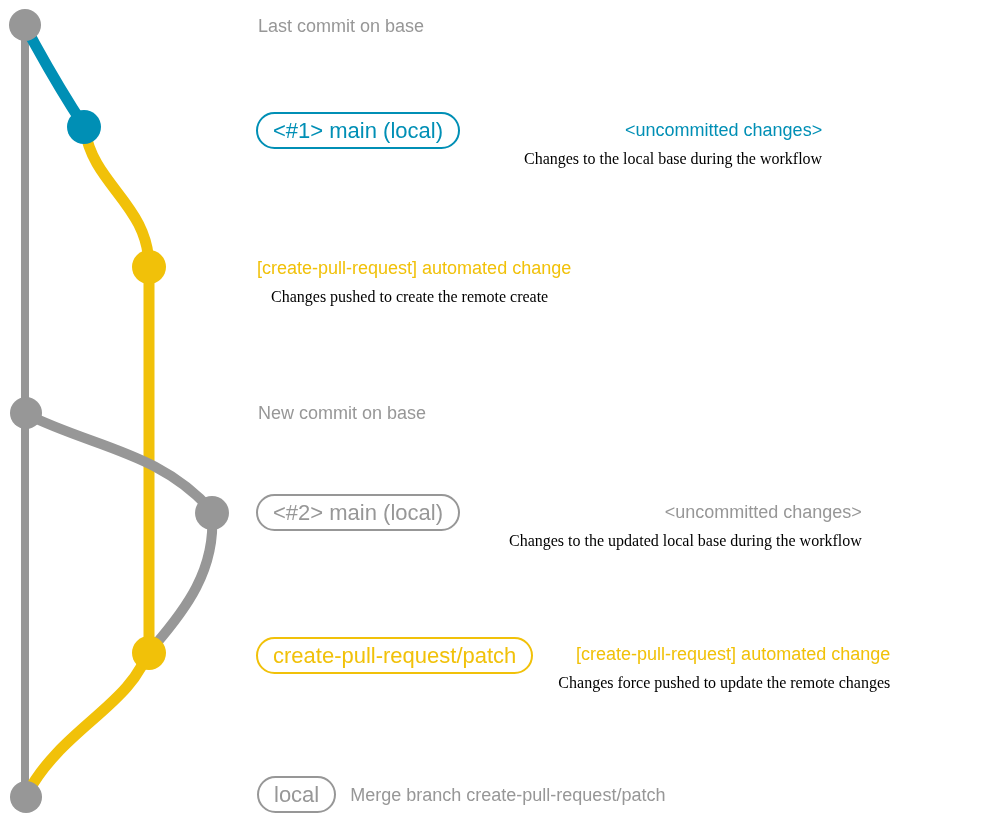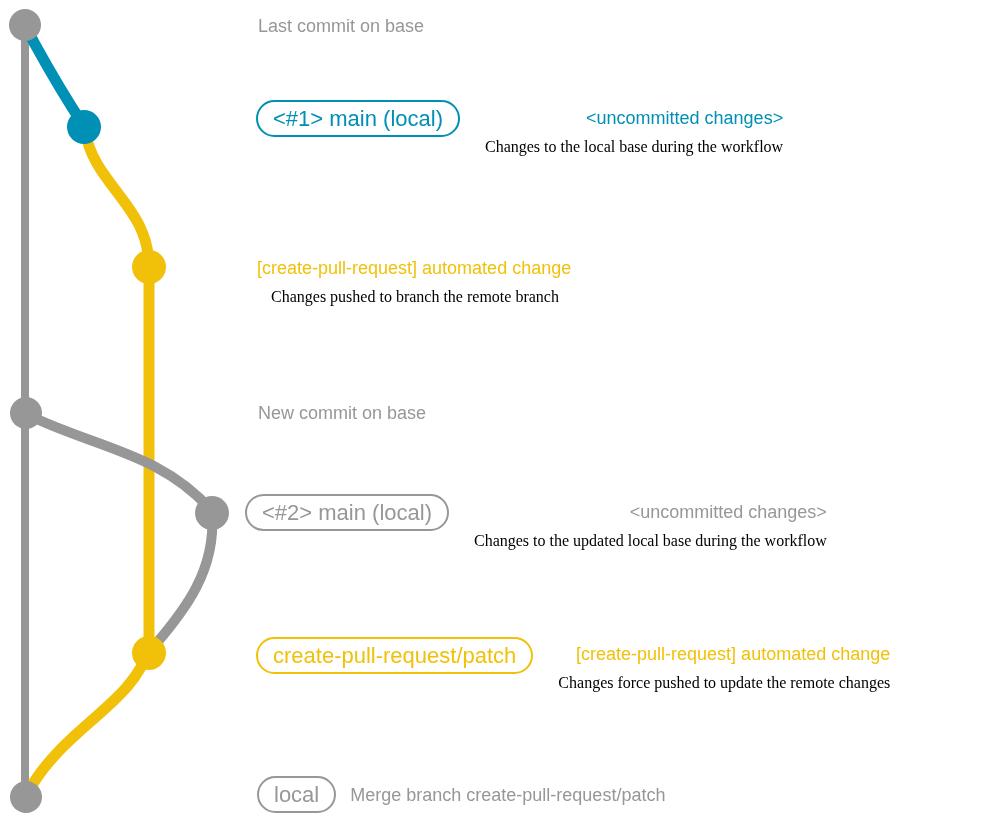--- a/index.html
+++ b/index.html
@@ -86,40 +86,40 @@
     <circle cx="26" cy="413" r="16" class="fill-gray"></circle>
     <circle cx="212" cy="513" r="17" class="fill-gray"></circle>
     <circle cx="149" cy="653" r="17" class="fill-yellow"></circle>
     <circle cx="26" cy="797" r="16" class="fill-gray"></circle>
   </svg>
 
   <div class="row" style="left:258px; top:13px;">
     <div class="msg t-gray">Last commit on base</div>
   </div>
 
-  <div class="row" style="left:256px; top:100px;">
+  <div class="row" style="left:256px; top:112px;gap:39px;">
     <div class="badge b-blue">&lt;#1&gt; main (local)</div>
     <div class="after-badge">
       <div class="msg t-blue">&lt;uncommitted changes&gt;</div>
       <div class="note indent">Changes to the local base during the workflow</div>
     </div>
   </div>
 
   <div class="row" style="left:257px; top:255px;">
     <div>
       <div class="msg t-yellow">[create-pull-request] automated change</div>
-      <div class="note" style="margin-left:14px;">Changes pushed to branch the remote branch</div>
+      <div class="note" style="margin-left:14px;">Changes pushed to create the remote create</div>
     </div>
   </div>
 
   <div class="row" style="left:258px; top:400px;">
     <div class="msg t-gray">New commit on base</div>
   </div>
 
-  <div class="row" style="left:245px; top:494px;">
+  <div class="row" style="left:256px; top:494px;gap:24px;">
     <div class="badge b-gray">&lt;#2&gt; main (local)</div>
     <div class="after-badge">
       <div class="msg t-gray">&lt;uncommitted changes&gt;</div>
       <div class="note indent">Changes to the updated local base during the workflow</div>
     </div>
   </div>
 
   <div class="row" style="left:256px; top:637px;">
     <div class="badge b-yellow">create-pull-request/patch</div>
     <div class="after-badge" style="padding-top:4px;">

